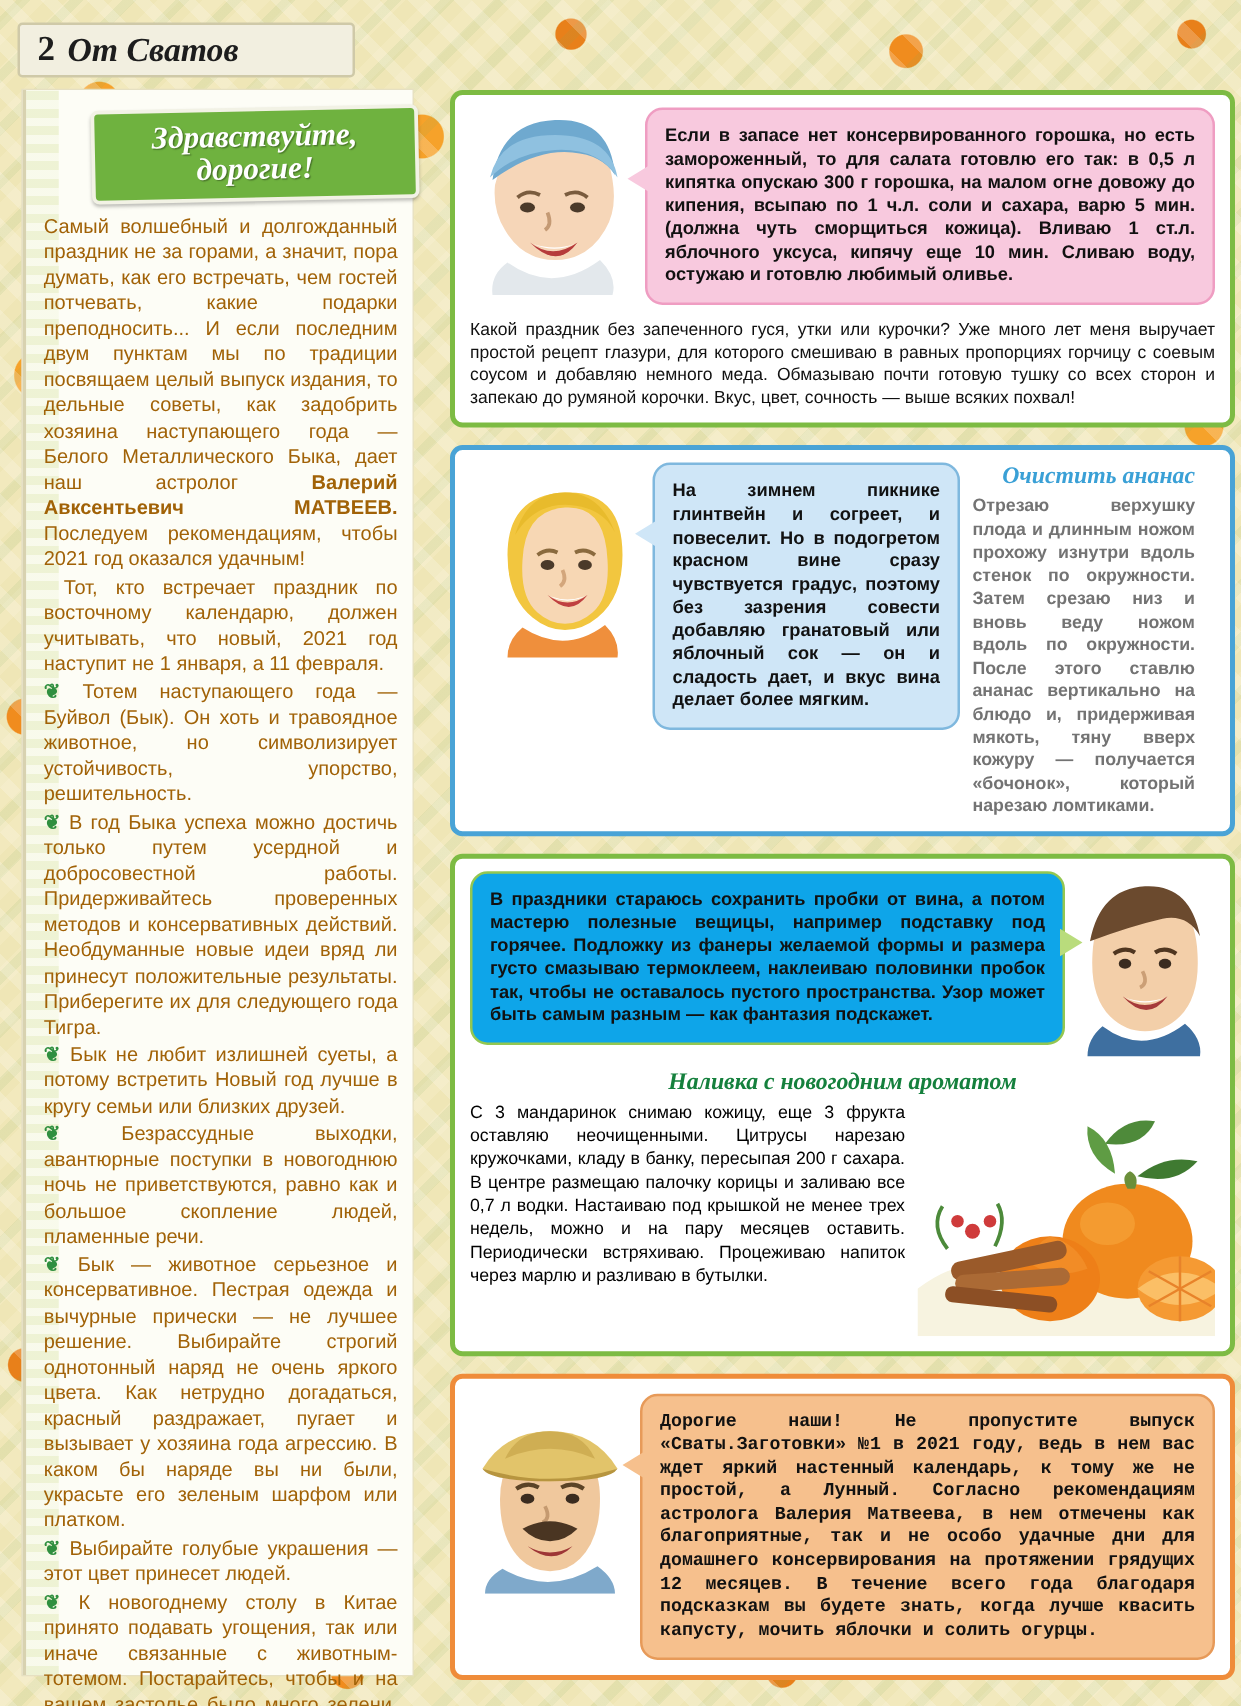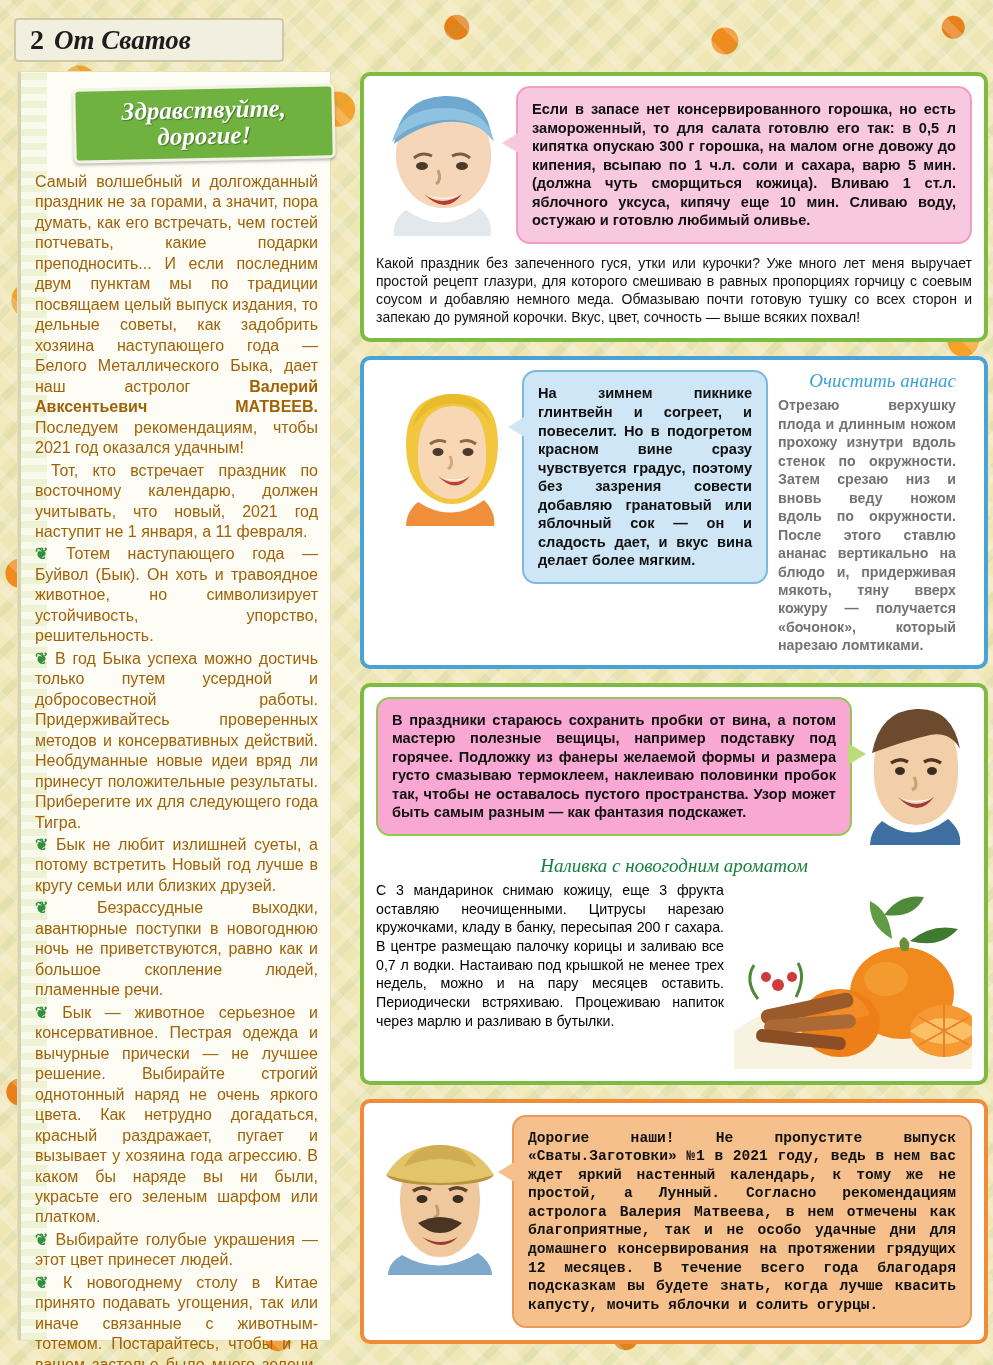--- a/index.html
+++ b/index.html
@@ -101,40 +101,40 @@
   .p1{
     border:4px solid #7dbb43;border-radius:10px;background:#ffffff;
     padding:10px 12px 12px 12px;margin-bottom:14px;
   }
   .bub{
     position:relative;border-radius:14px;padding:12px 14px;
     font-weight:bold;font-size:14.6px;line-height:1.27;text-align:justify;color:#111;
   }
   .bub.pink{background:#f8c9de;border:2px solid #ef9dc2;}
   .bub.blue{background:#cfe6f7;border:2px solid #7fb8de;}
-  .bub.green{background:#f9a8d4;border:2px solid #93c751;}
+  .bub.green{background:#0ea5e9;border:2px solid #93c751;}
   .bub.orange{background:#f6c08d;border:2px solid #e79a59;}
 
   .row{display:flex;align-items:flex-start;gap:8px;}
   .p1 .below{
     margin-top:10px;font-size:14px;line-height:1.3;text-align:justify;color:#111;
   }
 
   
   .face{position:relative;flex:0 0 auto;}
   .face svg{display:block;}
 
   
   .p2{
     border:4px solid #49a3d6;border-radius:10px;background:#ffffff;
     padding:10px 28px;margin-bottom:14px;display:flex;gap:10px;
   }
   .p2 .col-r{flex:1;}
   .subhead{
-    font-family:"Liberation Serif",serif;font-style:italic;font-weight:normal;
+    font-family:"Liberation Serif",serif;font-style:italic;font-weight:bold;
     color:#3aa0d6;font-size:19px;text-align:right;margin:0 0 4px 0;
   }
   .subhead.green{color:#15803d;text-align:center;}
   .body-txt{font-size:14.2px;line-height:1.3;text-align:justify;color:#737373;font-weight:bold;}
 
   
   .p3{
     border:4px solid #7dbb43;border-radius:10px;background:#ffffff;
     padding:10px 12px 12px 12px;margin-bottom:14px;
   }

